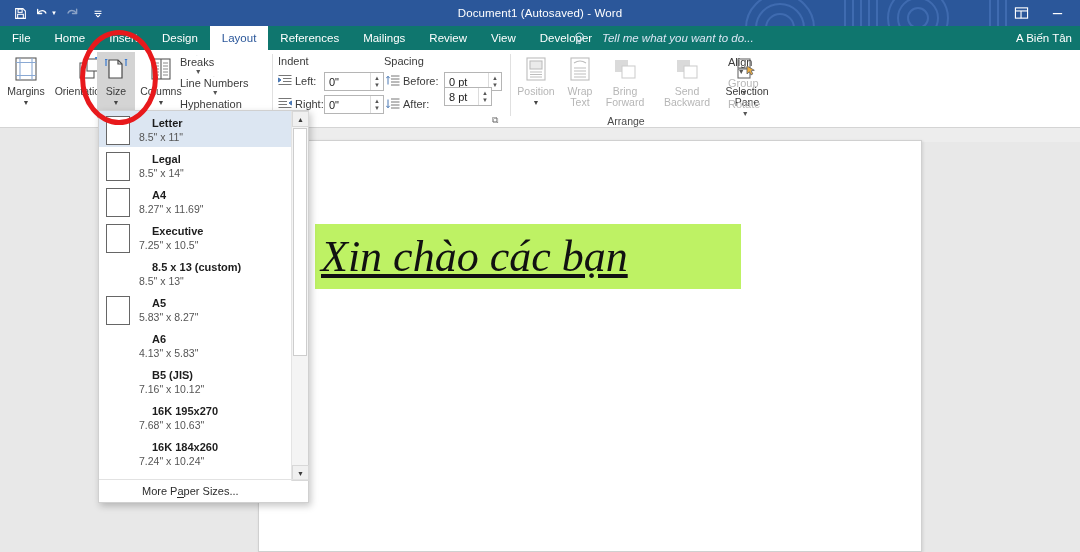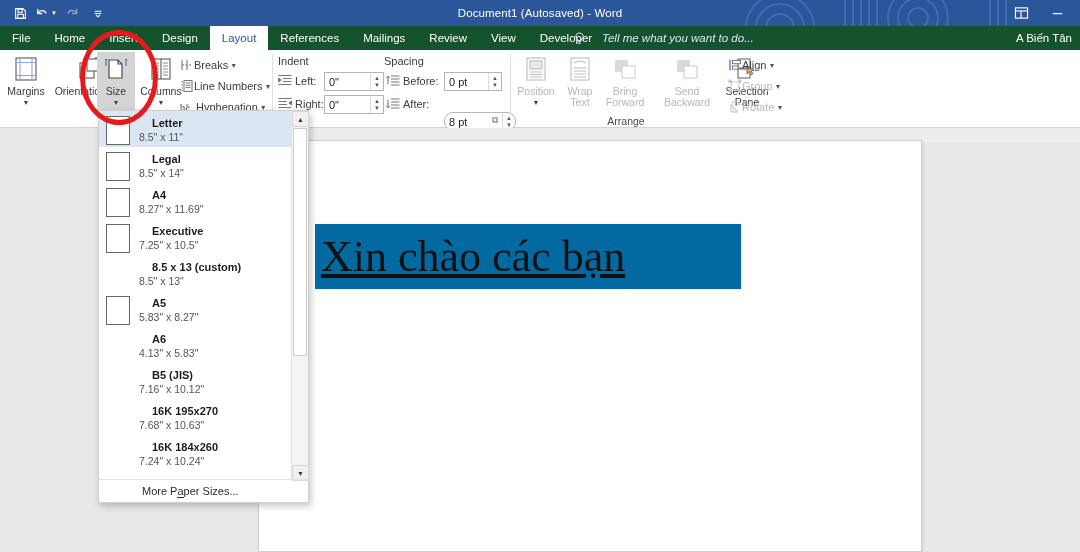--- a/index.html
+++ b/index.html
@@ -35,21 +35,21 @@
     font-size: 11.5px; color: #ffffff; letter-spacing: .1px;
   }
   .winbtns { position: absolute; right: 4px; top: 0; height: 26px;
              display: flex; align-items: center; gap: 14px; padding-right: 8px; }
   .winbtn { width: 22px; height: 20px; display:flex; align-items:center;
             justify-content:center; color:#fff; }
 
   
   .tabstrip {
     position: absolute; left: 0; top: 26px; width: 1080px; height: 24px;
-    background: #14532d;
+    background: #0f766e;
   }
   .tabs { position: absolute; left: 0; top: 0; height: 24px; display: flex;
           align-items: stretch; }
   .tab {
     display: flex; align-items: center; padding: 0 12px;
     font-size: 11.5px; color: #ffffff; white-space: nowrap;
   }
   .tab.active { background: #ffffff; color: #2b579a; }
   .tellme {
     position: absolute; left: 574px; top: 0; height: 24px; display: flex;
@@ -85,21 +85,21 @@
   }
   .bigbtn .ic { height: 34px; display:flex; align-items:center; justify-content:center; }
   .bigbtn .lab { line-height: 11px; text-align: center; }
   .bigbtn .caret { font-size: 7px; line-height: 9px; color: #444; margin-top: 1px; }
   .bigbtn.pressed { background: #d4d4d4; }
   .bigbtn.disabled { color: #b6b6b6; }
 
   
   .smallcmd {
     position: absolute; display: flex; align-items: center; 
-    font-size: 11px; color: #3b3b3b; height: 20px; white-space: nowrap;
+    font-size: 11px; color: #3b3b3b; height: 20px; white-space: nowrap; flex-direction: column;
   }
   .smallcmd.dis { color: #b8b8b8; }
   .caret-s { font-size: 7px; color: #555; margin-left: 2px; }
 
   
   .fieldlabel { position: absolute; font-size: 11px; color: #3b3b3b; }
   .grouphdr { position: absolute; font-size: 11px; color: #3b3b3b; }
   .spinbox {
     position: absolute; height: 19px; border: 1px solid #b5b5b5;
     background: #fff; display: flex; align-items: center;
@@ -133,22 +133,22 @@
     position: absolute; left: 295px; top: 128px; width: 10px; height: 424px;
     background: #fbfbfb; border-left: 1px solid #cfcfcf; border-right: 1px solid #cfcfcf;
   }
   .page {
     position: absolute; left: 258px; top: 140px; width: 664px; height: 412px;
     background: #ffffff; border: 1px solid #d0d0d0;
     box-shadow: 1px 1px 3px rgba(0,0,0,.10);
   }
   .selection-line {
     position: absolute; left: 56px; top: 83px; width: 426px; height: 65px;
-    background: #0369a1;
-    display: flex; align-items: center;
+    background: #bef264;
+    display: flex; align-items: center; font-style: italic;
   }
   .doc-text {
     font-family: "Liberation Serif", serif;
     font-size: 44px; color: #111; text-decoration: underline;
     text-underline-offset: 3px;
     white-space: nowrap; padding-left: 6px;
     line-height: 1;
   }
 
   
@@ -432,21 +432,21 @@
             <i>▲</i>
             <i>▼</i>
           </span>
       </div>
 
       <svg style="position:absolute;left:110px;top:47px;" width="14" height="13" viewBox="0 0 14 13" fill="none" stroke="#777" stroke-width="1">
         <path d="M5 2 h8.5 M5 5 h8.5 M5 8 h8.5 M5 11 h8.5"></path>
         <path d="M2 2.5 V10.5 M0.3 8.8 L2 10.8 L3.7 8.8" stroke="#4a78b4"></path>
       </svg>
       <div class="fieldlabel" style="left:127px;top:48px;">After:</div>
-      <div class="spinbox" style="left:168px;top:62px;width:72px;border-radius:9px;">
+      <div class="spinbox" style="left:168px;top:37px;width:48px;">
         <span class="v">8 pt</span>
         <span class="arrows">
             <i>▲</i>
             <i>▼</i>
           </span>
       </div>
 
       <div class="dlg-launcher" style="right:2px;bottom:1px;">⧉</div>
     </div>
 

